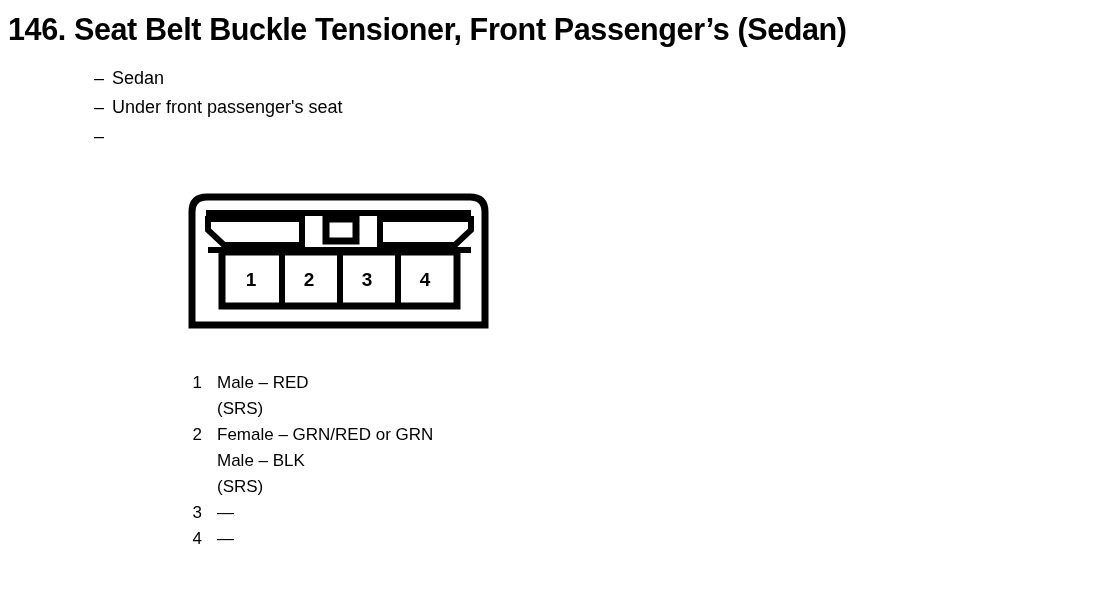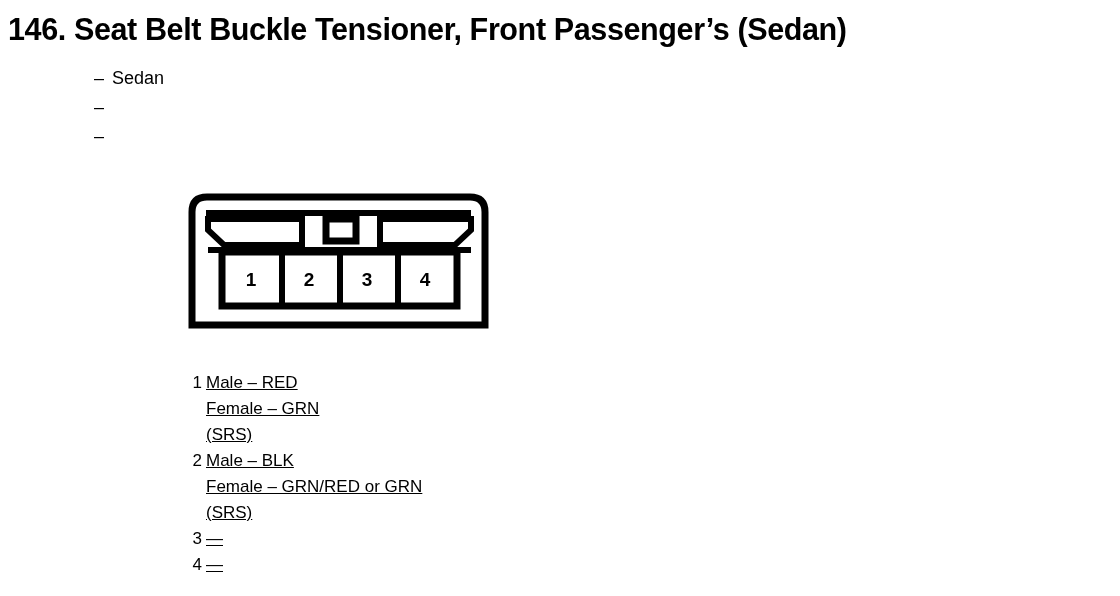--- a/index.html
+++ b/index.html
@@ -80,22 +80,21 @@
   }
   .legend-num {
     width: 14px;
     flex: 0 0 14px;
     text-align: right;
     font-size: 17px;
     line-height: 26px;
     padding-top: 0px;
   }
   .legend-lines {
-    margin-left: 4px;
-    text-decoration: underline;
+    margin-left: 15px;
   }
   .legend-line {
     font-size: 17px;
     line-height: 26px;
     white-space: nowrap;
   }
 </style>
 </head>
 <body>
 
@@ -103,20 +102,21 @@
 
 <div id="attributes">
 
   <div class="attr-row">
     <span class="attr-dash">–</span>
     <span>Sedan</span>
   </div>
 
   <div class="attr-row">
     <span class="attr-dash">–</span>
+    <span>Under front passenger's seat</span>
   </div>
 
   <div class="attr-row">
     <span class="attr-dash">–</span>
   </div>
 
 </div>
 
 <div id="connector-diagram">
   <svg width="320" height="145" viewBox="0 0 320 145">
@@ -146,30 +146,29 @@
 
   </svg>
 </div>
 
 <div id="pin-legend">
 
   <div class="legend-entry">
     <div class="legend-num">1</div>
     <div class="legend-lines">
       <div class="legend-line">Male – RED</div>
-      <div class="legend-line">Female – GRN</div>
       <div class="legend-line">(SRS)</div>
     </div>
   </div>
 
   <div class="legend-entry">
     <div class="legend-num">2</div>
     <div class="legend-lines">
+      <div class="legend-line">Female – GRN/RED or GRN</div>
       <div class="legend-line">Male – BLK</div>
-      <div class="legend-line">Female – GRN/RED or GRN</div>
       <div class="legend-line">(SRS)</div>
     </div>
   </div>
 
   <div class="legend-entry">
     <div class="legend-num">3</div>
     <div class="legend-lines">
       <div class="legend-line">—</div>
     </div>
   </div>

